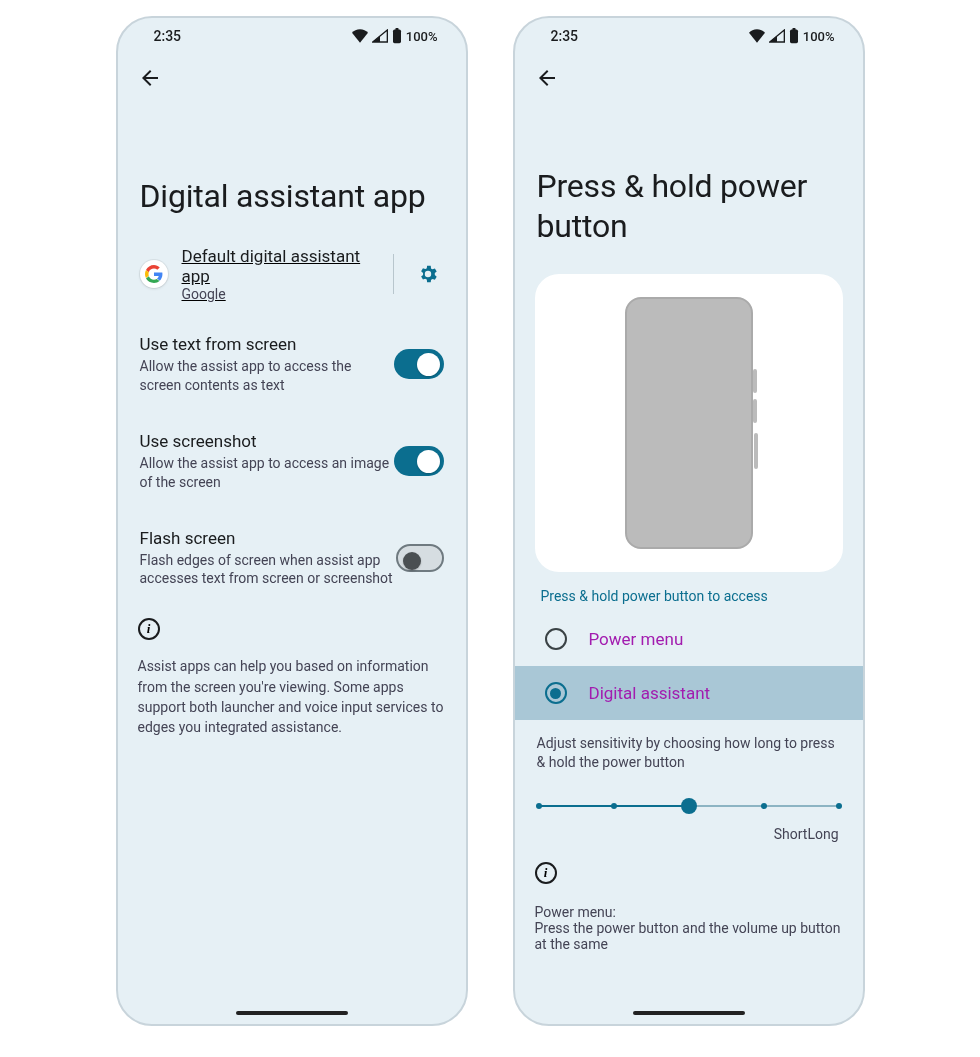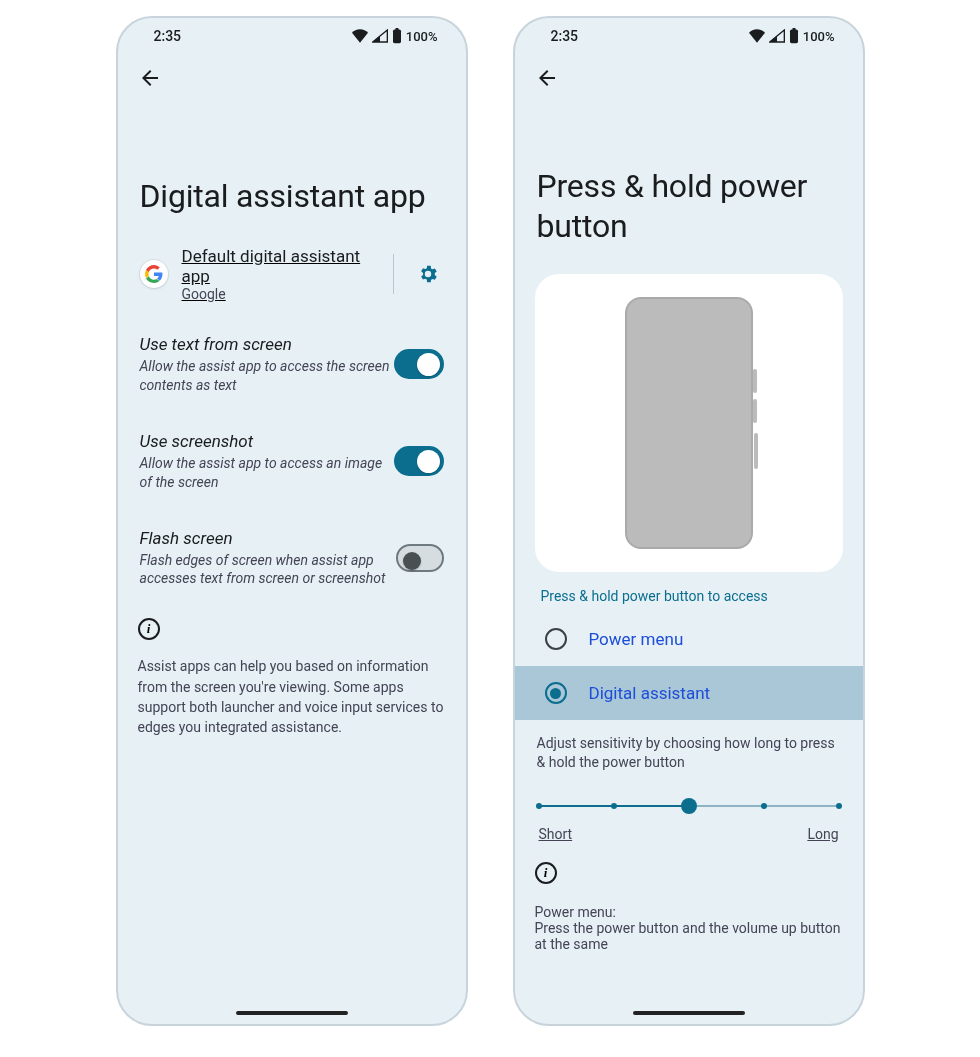--- a/index.html
+++ b/index.html
@@ -67,21 +67,20 @@
   .app-title { font-size: 17px; color: #1a1c1e; }
   .app-sub { font-size: 14px; color: #445; }
   .vline { width: 1px; height: 40px; background: #b8c6cd; margin-right: 4px; }
   .gear { width: 32px; height: 32px; display:flex; align-items:center; justify-content:center; }
   .gear svg { width: 22px; height: 22px; }
 
   .setting-row {
     display: flex;
     align-items: center;
     padding: 18px 2px;
-    font-style: italic;
   }
   .setting-row .st-text { flex: 1; }
   .st-title { font-size: 17px; color: #1a1c1e; margin-bottom: 3px; }
   .st-sub { font-size: 14px; color: #445; line-height: 1.35; max-width: 340px; }
 
   .switch {
     width: 50px; height: 30px;
     border-radius: 15px;
     position: relative;
     background: #7b8a92;
@@ -172,44 +171,43 @@
     width: 22px; height: 22px;
     border: 2.2px solid #3a4245;
     border-radius: 50%;
     display:flex; align-items:center; justify-content:center;
     flex-shrink: 0;
   }
   .radio.checked { border-color: #0b6e8f; }
   .radio.checked::after {
     content:''; width: 11px; height: 11px; border-radius:50%; background: #0b6e8f;
   }
-  .radio-label { font-size: 17px; color: #1d4ed8; }
+  .radio-label { font-size: 17px; color: #a21caf; }
 
   .duration-block { padding: 14px 2px 8px 2px; }
   .slider-wrap { position: relative; height: 20px; margin: 24px 2px 10px 2px; }
   .slider-track {
     position: absolute; left:0; right:0; top:9px;
     height: 2px; background: #0b6e8f;
   }
   .slider-track.faded { background: #8cb4c3; }
   .slider-tick {
     position: absolute; top: 7px; width: 6px; height: 6px;
     border-radius: 50%; background: #0b6e8f;
     transform: translateX(-50%);
   }
   .slider-thumb {
     position: absolute; top: 2px; width: 16px; height: 16px;
     border-radius: 50%; background: #0b6e8f;
     transform: translateX(-50%);
   }
   .slider-labels {
-    display: flex; justify-content: space-between;
+    display: flex; justify-content: flex-end;
     font-size: 14px; color: #445;
     padding: 0 2px;
-    text-decoration: underline;
   }
   .pm-header { font-size: 14px; color: #445; margin-top: 8px; }
   .pm-text { font-size: 14px; color: #445; }
 </style>
 </head>
 <body>
 
 <div class="phone">
   <div class="status-bar">
     <span>2:35</span>

